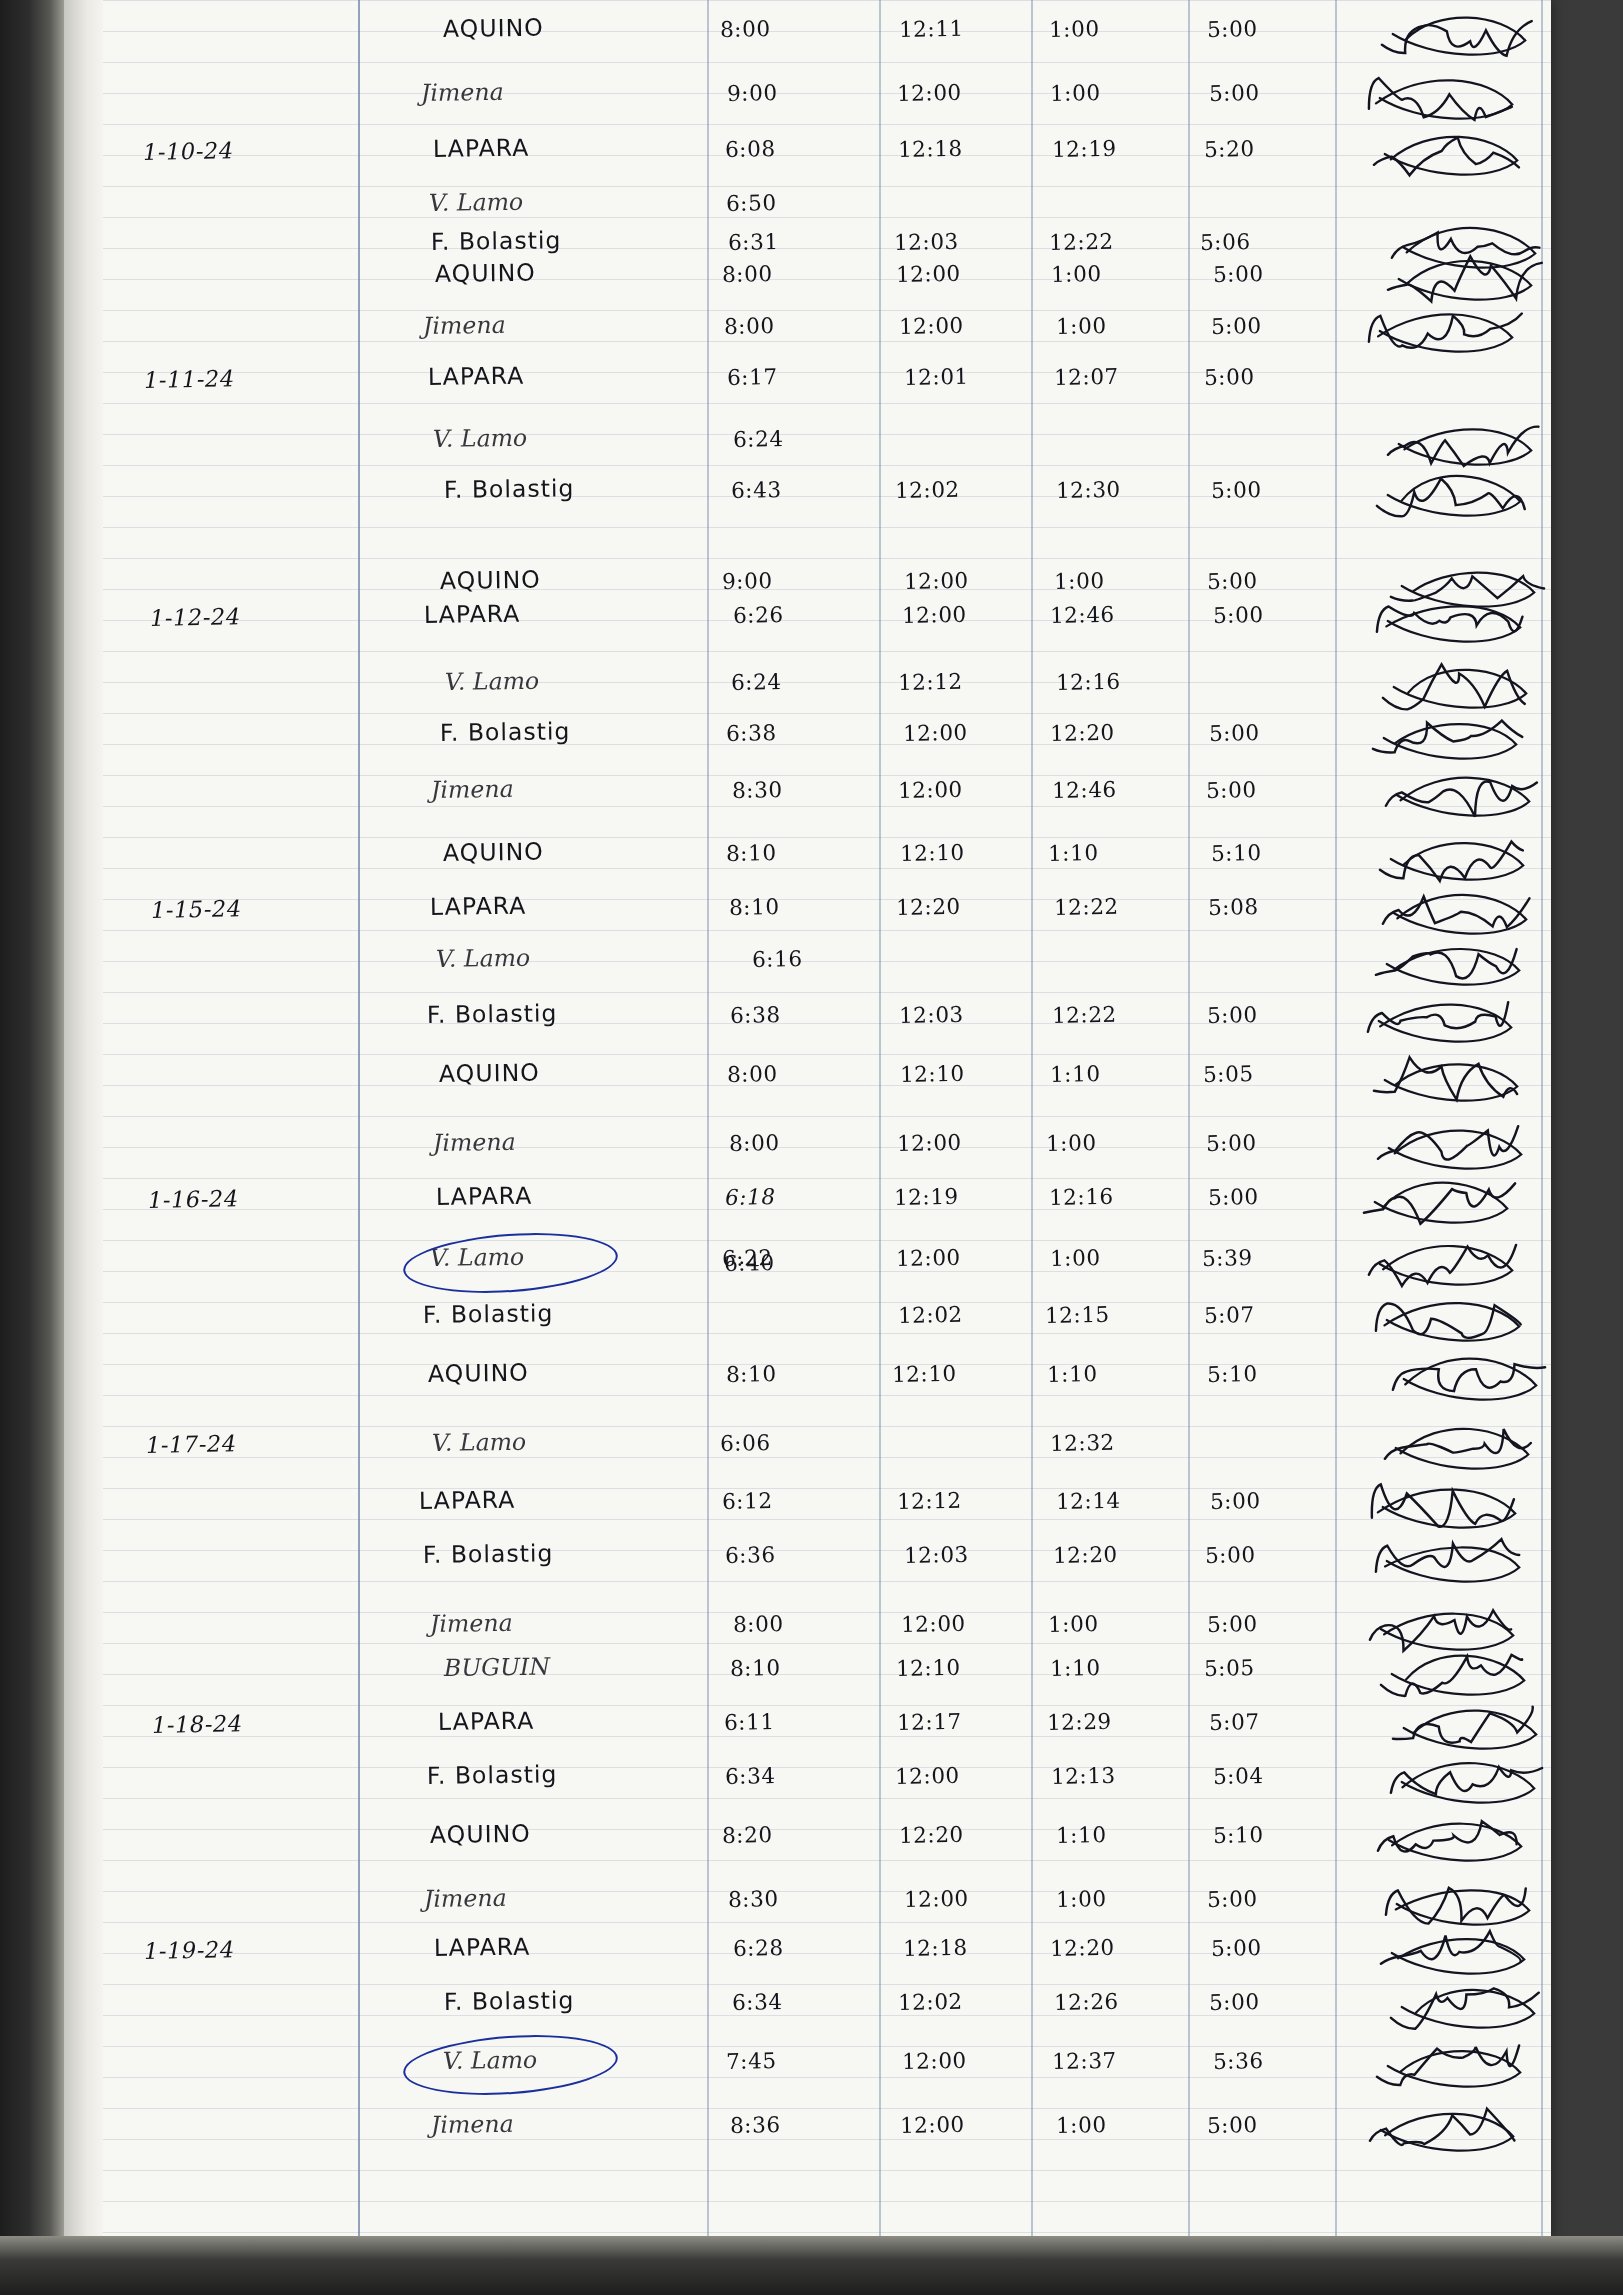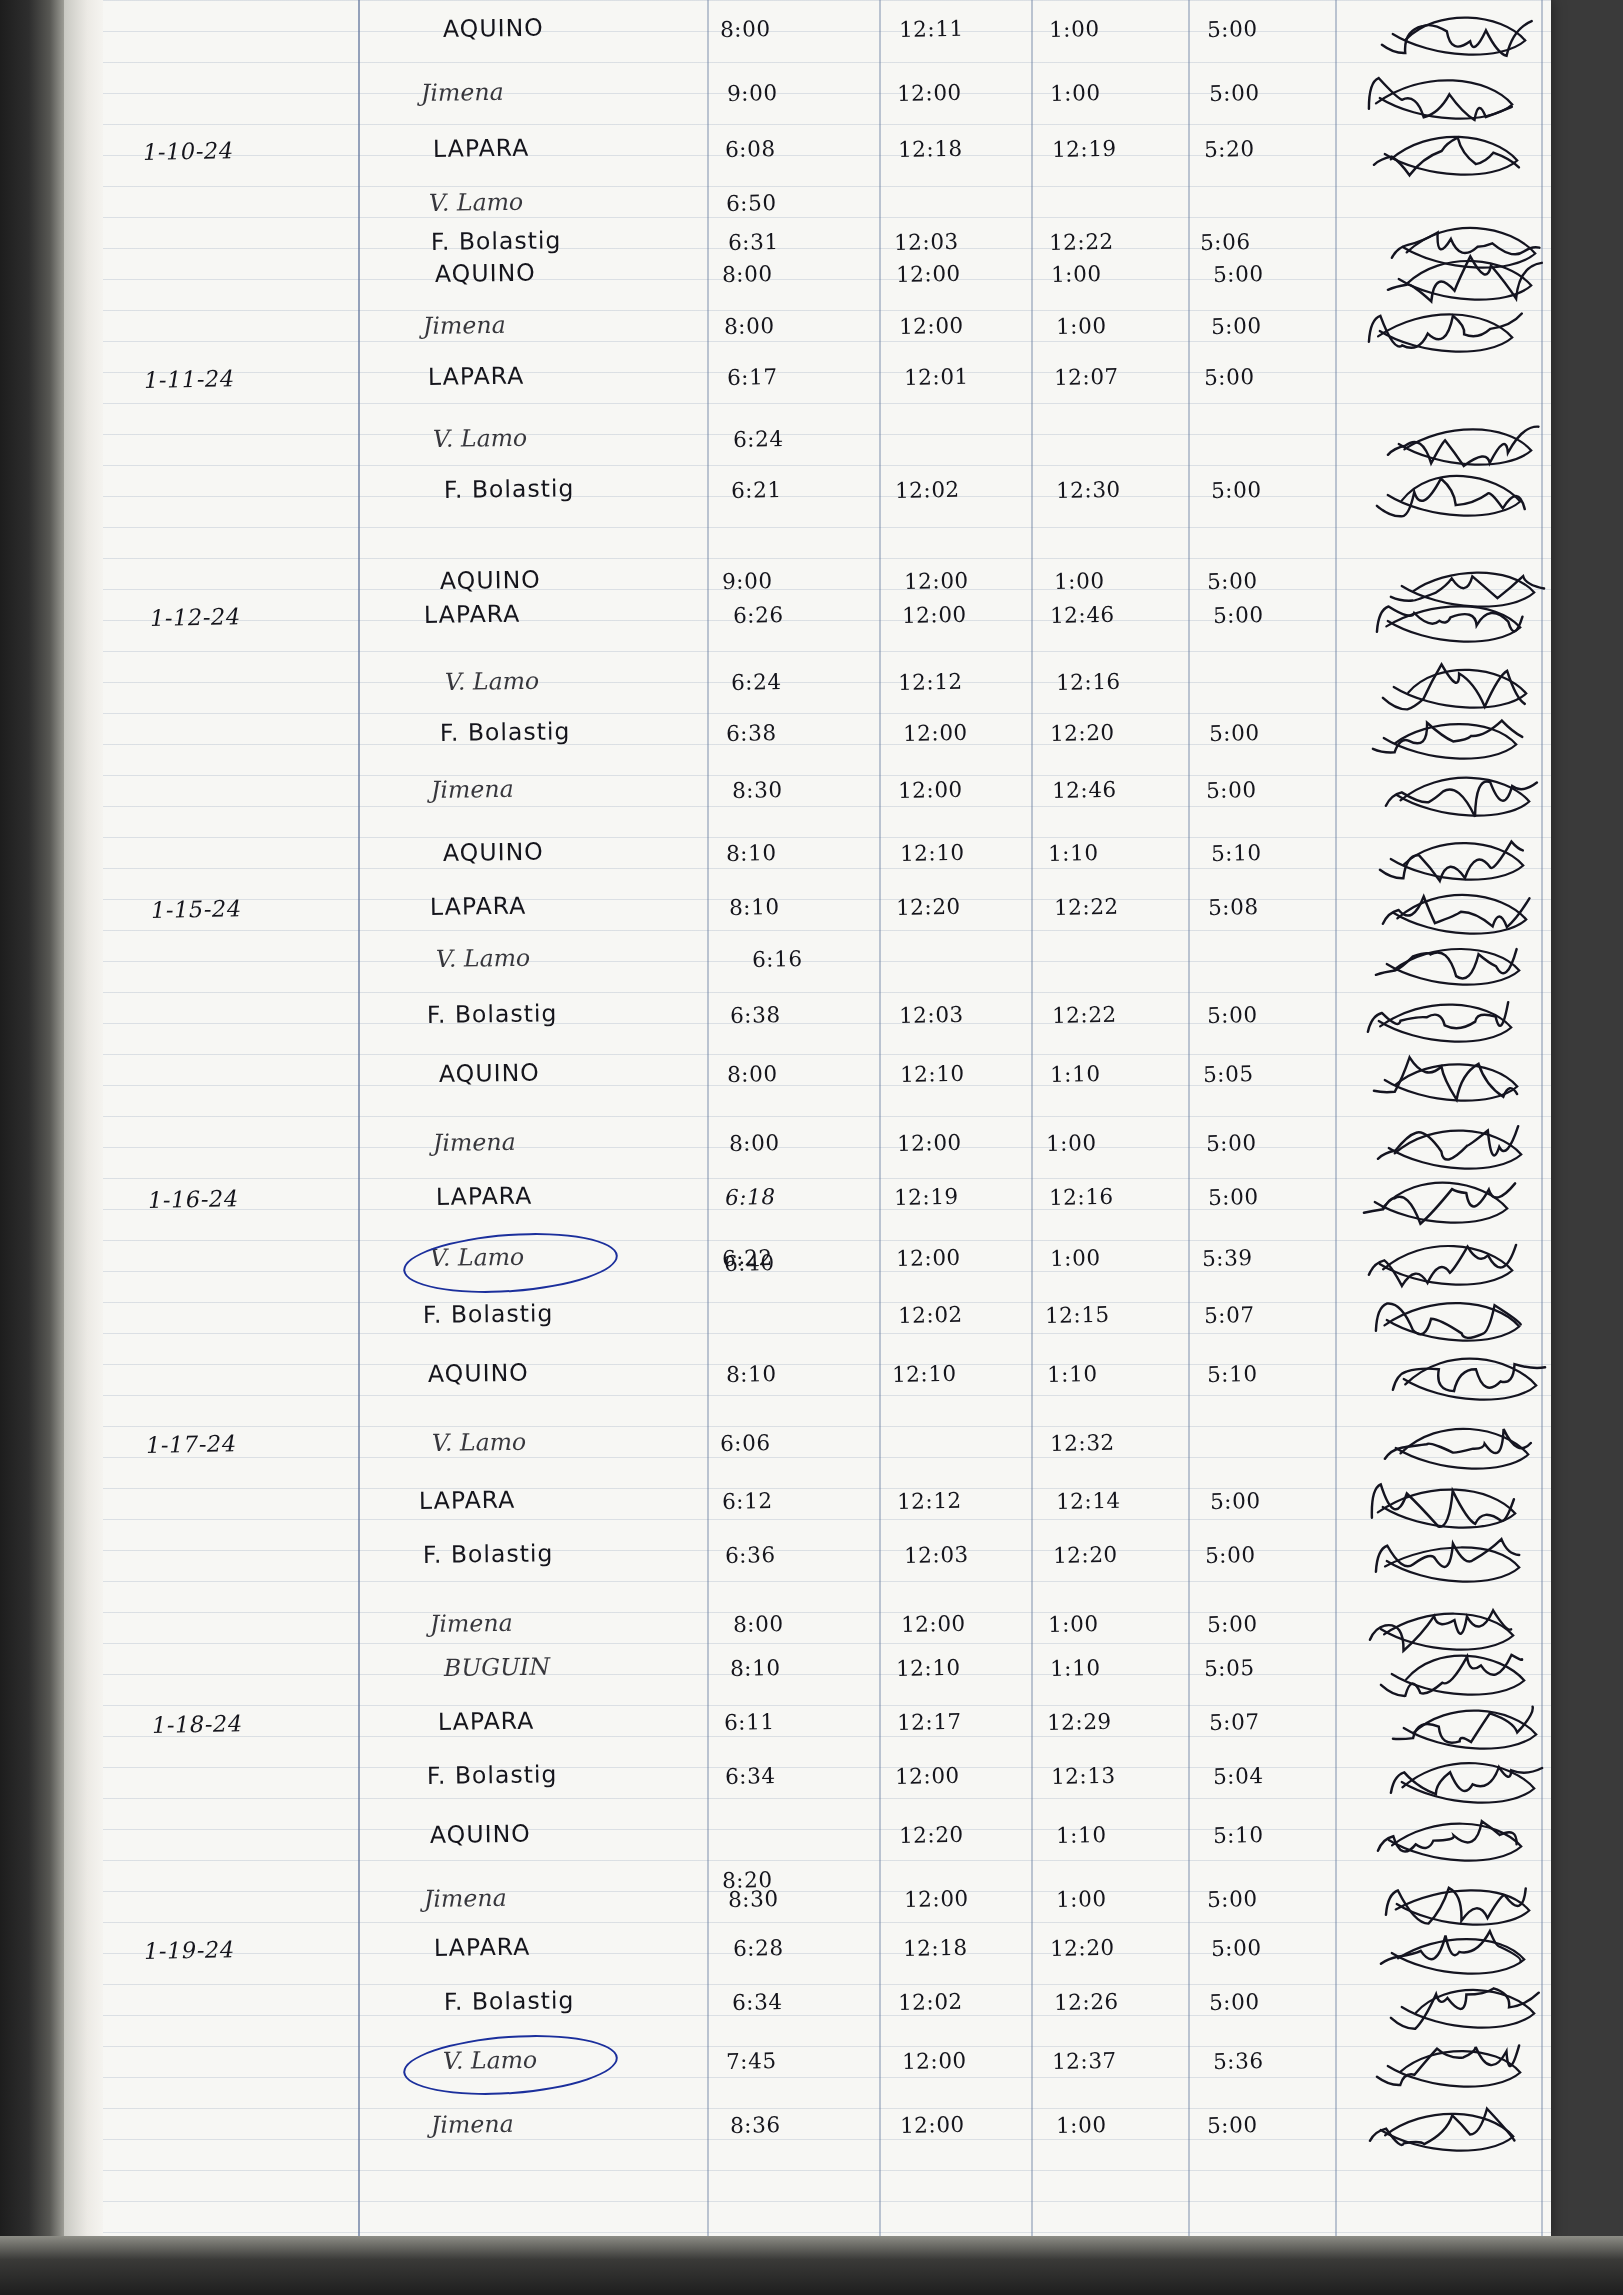--- a/index.html
+++ b/index.html
@@ -216,21 +216,21 @@
       <div class="hw time" style="left: 1204px; top: 365px;">5:00</div>
       <div class="hw name scrawl" style="left: 433px; top: 425px;">V. Lamo</div>
       <div class="hw time" style="left: 733px; top: 427px;">6:24</div>
       <div class="sig" style="left: 1384px; top: 417px;">
         <svg width="162" height="54" viewBox="0 0 330 110">
           <path d="M 8 77 Q 21.1 62.8 43.3 58.6 Q 77.2 32.5 96.1 94.3 Q 117.0 54.6 124.3 47.6 Q 143.0 71.6 162.3 99.6 Q 209.9 64.2 215.4 93.7 Q 248.8 28.9 252.4 72.9 Q 282.4 17.5 314.6 19.7" fill="none" stroke="#141420" stroke-width="5" stroke-linecap="round"></path>
           <path d="M 41.6 66.0 C 120.0 11.6 250.0 11.0 300.0 68.2 C 250.0 112.2 110.0 104.5 30.0 55.0" fill="none" stroke="#141420" stroke-width="4.5" stroke-linecap="round"></path>
         </svg>
       </div>
       <div class="hw name" style="left: 444px; top: 476px;">F. Bolastig</div>
-      <div class="hw time" style="left: 731px; top: 478px;">6:21</div>
+      <div class="hw time" style="left: 731px; top: 478px;">6:43</div>
       <div class="hw time" style="left: 895px; top: 478px;">12:02</div>
       <div class="hw time" style="left: 1056px; top: 478px;">12:30</div>
       <div class="hw time" style="left: 1211px; top: 478px;">5:00</div>
       <div class="sig" style="left: 1373px; top: 468px;">
         <svg width="162" height="54" viewBox="0 0 330 110">
           <path d="M 8 77 Q 33.2 99.1 57.1 98.4 Q 73.0 101.1 84.1 48.9 Q 99.0 95.4 138.3 21.5 Q 165.9 44.6 168.6 75.6 Q 204.8 73.0 233.5 52.3 Q 238.4 45.3 264.4 82.2 Q 296.0 31.1 309.1 83.7" fill="none" stroke="#141420" stroke-width="5" stroke-linecap="round"></path>
           <path d="M 58.9 66.0 C 120.0 -11.6 250.0 11.0 300.0 68.2 C 250.0 112.2 110.0 104.5 30.0 55.0" fill="none" stroke="#141420" stroke-width="4.5" stroke-linecap="round"></path>
         </svg>
       </div>
       <div class="hw name" style="left: 440px; top: 567px;">AQUINO</div>
@@ -469,21 +469,21 @@
       <div class="hw time" style="left: 895px; top: 1764px;">12:00</div>
       <div class="hw time" style="left: 1051px; top: 1764px;">12:13</div>
       <div class="hw time" style="left: 1213px; top: 1764px;">5:04</div>
       <div class="sig" style="left: 1387px; top: 1755px;">
         <svg width="162" height="54" viewBox="0 0 330 110">
           <path d="M 8 77 Q 14.0 41.5 35.1 35.3 Q 61.7 65.9 99.5 79.7 Q 99.6 57.0 128.5 35.1 Q 154.1 96.0 174.4 60.0 Q 209.5 75.9 228.0 24.6 Q 251.8 60.7 253.2 31.2 Q 283.2 42.9 315.9 26.5" fill="none" stroke="#141420" stroke-width="5" stroke-linecap="round"></path>
           <path d="M 31.4 66.0 C 120.0 -10.8 250.0 11.0 300.0 68.2 C 250.0 112.2 110.0 104.5 30.0 55.0" fill="none" stroke="#141420" stroke-width="4.5" stroke-linecap="round"></path>
         </svg>
       </div>
       <div class="hw name" style="left: 430px; top: 1821px;">AQUINO</div>
-      <div class="hw time" style="left: 722px; top: 1823px; margin-top: 45px;">8:20</div>
+      <div class="hw time" style="left: 722px; top: 1823px;">8:20</div>
       <div class="hw time" style="left: 899px; top: 1823px;">12:20</div>
       <div class="hw time" style="left: 1056px; top: 1823px;">1:10</div>
       <div class="hw time" style="left: 1213px; top: 1823px;">5:10</div>
       <div class="sig" style="left: 1374px; top: 1813px;">
         <svg width="162" height="54" viewBox="0 0 330 110">
           <path d="M 8 77 Q 17.7 52.6 39.4 47.5 Q 55.6 99.9 85.0 63.9 Q 110.1 82.0 120.9 56.3 Q 165.5 55.6 162.6 46.2 Q 207.8 84.4 219.7 16.6 Q 239.2 29.5 255.9 44.7 Q 291.5 27.2 290.5 63.7" fill="none" stroke="#141420" stroke-width="5" stroke-linecap="round"></path>
           <path d="M 36.7 66.0 C 120.0 2.7 250.0 11.0 300.0 68.2 C 250.0 112.2 110.0 104.5 30.0 55.0" fill="none" stroke="#141420" stroke-width="4.5" stroke-linecap="round"></path>
         </svg>
       </div>
       <div class="hw name scrawl" style="left: 424px; top: 1885px;">Jimena</div>

